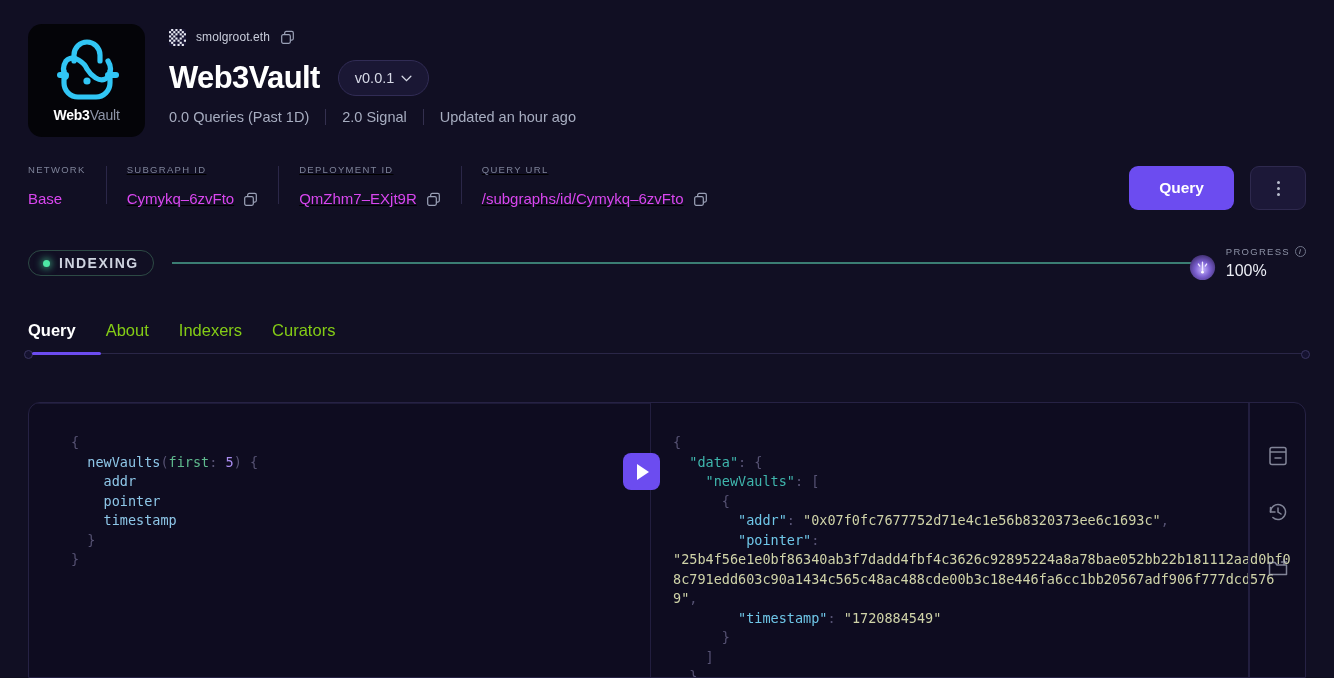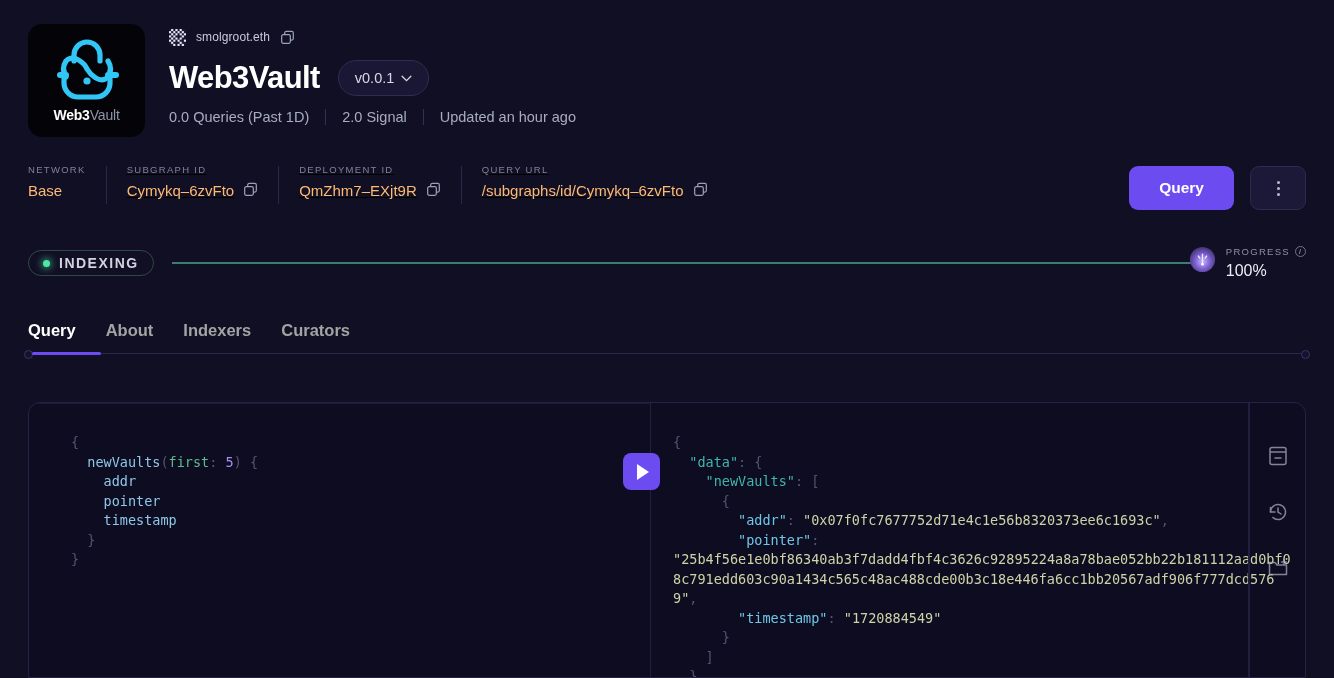--- a/index.html
+++ b/index.html
@@ -50,22 +50,22 @@
   }
   .meta-cell { padding-right:20px; position:relative; }
   .meta-cell + .meta-cell { padding-left:21px;text-decoration:underline; }
   .meta-cell + .meta-cell:before {
     content:""; position:absolute; left:0; top:2px; width:1px; height:38px; background:#2b2748;
   }
   .meta-label {
     font-size:9.5px; letter-spacing:1.3px; color:#7e8399; text-transform:uppercase;
   }
   .meta-value {
-    margin-top:7px; display:flex; align-items:flex-start; gap:9px;
-    font-size:15px; color:#fdba74;
+    margin-top:15px; display:flex; align-items:flex-end; gap:9px;
+    font-size:15px; color:#d946ef;
   }
   .actions { margin-left:auto; display:flex; align-items:center; gap:16px; padding-top:2px; }
   .btn-query {
     height:44px; padding:0 30px; border-radius:9px; border:none;
     background:#6c4cf0; color:#fff; font-size:15.5px; font-weight:700;
     font-family:"Liberation Sans", sans-serif; cursor:pointer;
   }
   .btn-more {
     width:56px; height:44px; border-radius:9px; border:1px solid #2e294e;
     background:#1c1838; display:flex; align-items:center; justify-content:center;
@@ -78,33 +78,33 @@
   .status-row { display:flex; align-items:center; margin:36px 28px 0 28px; }
   .indexing-badge {
     display:flex; align-items:center; gap:9px; height:26px; padding:0 14px;
     border-radius:13px; border:1px solid #2d4a45; background:#17243a00;
     box-shadow:inset 0 0 0 0 transparent;
   }
   .ix-dot { width:7px; height:7px; border-radius:50%; background:#4ee8a5;
             box-shadow:0 0 7px 2px rgba(78,232,165,.55); }
   .ix-text { font-size:14px; letter-spacing:1.5px; color:#cfd4e0; font-weight:700; }
   .prog-line { flex:1 1 auto; height:2px; background:#3b7d73; margin:0 0 0 18px; }
-  .prog-right { display:flex; align-items:flex-start; gap:10px; margin-left:-2px; }
+  .prog-right { display:flex; align-items:flex-end; gap:10px; margin-left:-2px; }
   .orb { width:27px; height:27px; border-radius:50%; position:relative; flex:0 0 auto; }
   .prog-txt { line-height:1.25; }
   .prog-title { font-size:9.5px; letter-spacing:1.3px; color:#8d92a6; display:flex; align-items:center; gap:5px; }
   .info-i { width:11px; height:11px; border-radius:50%; border:1px solid #6f7489;
             color:#9ca1b4; font-size:8px; display:inline-flex; align-items:center;
             justify-content:center; font-style:italic; cursor:pointer; }
   .prog-val { font-size:16px; color:#eceef5; margin-top:3px; }
 
   
   .tabs-wrap { margin:40px 28px 0 28px; position:relative; }
   .tabs { display:flex; gap:30px; align-items:flex-end; }
-  .tab { font-size:16.5px; color:#a3a3a3; padding-bottom:13px; cursor:pointer; font-weight:700; }
+  .tab { font-size:16.5px; color:#84cc16; padding-bottom:13px; cursor:pointer; font-weight:400; }
   .tab.active { color:#fff; font-weight:700; }
   .tab-track { height:1px; background:#2a2647; position:relative; }
   .tab-track:before, .tab-track:after {
     content:""; position:absolute; top:-3px; width:7px; height:7px; border-radius:50%;
     border:1px solid #3a3560; background:#151230;
   }
   .tab-track:before { left:-4px; }
   .tab-track:after { right:-4px; }
   .tab-ind { position:absolute; left:4px; top:-1px; width:69px; height:3px;
              background:#6c4cf0; border-radius:2px; }

